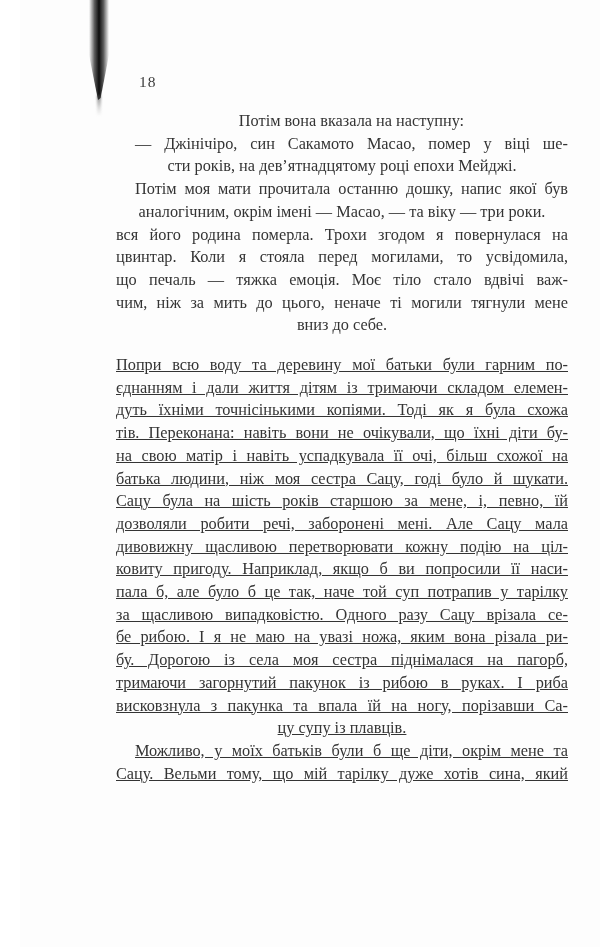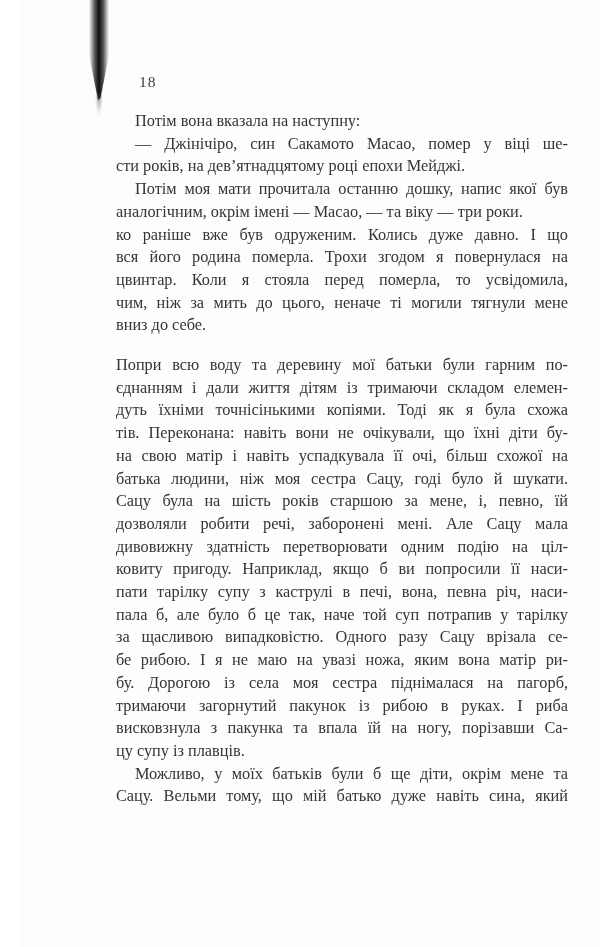--- a/index.html
+++ b/index.html
@@ -57,23 +57,24 @@
     position: absolute;
     left: 96px;
     top: 110px;
     width: 452px;
     font-size: 16.3px;
     line-height: 22.7px;
     color: #343434;
   }
   .section + .section {
     margin-top: 17px;
+    text-decoration: underline;
   }
   .line {
-    text-align: left;
+    text-align: center;
     white-space: normal;
   }
   .line.just {
     text-align: justify;
     text-align-last: justify;
   }
   .line.indent {
     padding-left: 19px;
   }
 </style>
@@ -84,42 +85,41 @@
   <div class="spine-mark"></div>
   <div class="spine-mark-tail"></div>
   <div class="page-number">18</div>
   <div class="text-column">
       <div class="section">
         <div class="line indent">Потім вона вказала на наступну:</div>
         <div class="line just indent">— Джінічіро, син Сакамото Масао, помер у віці ше-</div>
         <div class="line">сти років, на дев’ятнадцятому році епохи Мейджі.</div>
         <div class="line just indent">Потім моя мати прочитала останню дошку, напис якої був</div>
         <div class="line">аналогічним, окрім імені — Масао, — та віку — три роки.</div>
-        <div class="line just">ко раніше вже був одруженим. Колись дуже давно. І що</div>
         <div class="line just">вся його родина померла. Трохи згодом я повернулася на</div>
-        <div class="line just">цвинтар. Коли я стояла перед померла, то усвідомила,</div>
+        <div class="line just">цвинтар. Коли я стояла перед могилами, то усвідомила,</div>
+        <div class="line just">що печаль — тяжка емоція. Моє тіло стало вдвічі важ-</div>
         <div class="line just">чим, ніж за мить до цього, неначе ті могили тягнули мене</div>
         <div class="line">вниз до себе.</div>
       </div>
       <div class="section">
         <div class="line just">Попри всю воду та деревину мої батьки були гарним по-</div>
         <div class="line just">єднанням і дали життя дітям із тримаючи складом елемен-</div>
         <div class="line just">дуть їхніми точнісінькими копіями. Тоді як я була схожа</div>
         <div class="line just">тів. Переконана: навіть вони не очікували, що їхні діти бу-</div>
         <div class="line just">на свою матір і навіть успадкувала її очі, більш схожої на</div>
         <div class="line just">батька людини, ніж моя сестра Сацу, годі було й шукати.</div>
         <div class="line just">Сацу була на шість років старшою за мене, і, певно, їй</div>
         <div class="line just">дозволяли робити речі, заборонені мені. Але Сацу мала</div>
-        <div class="line just">дивовижну здатність перетворювати одним подію на ціл-</div>
+        <div class="line just">дивовижну щасливою перетворювати кожну подію на ціл-</div>
         <div class="line just">ковиту пригоду. Наприклад, якщо б ви попросили її наси-</div>
-        <div class="line just">пати тарілку супу з каструлі в печі, вона, певна річ, наси-</div>
         <div class="line just">пала б, але було б це так, наче той суп потрапив у тарілку</div>
         <div class="line just">за щасливою випадковістю. Одного разу Сацу врізала се-</div>
-        <div class="line just">бе рибою. І я не маю на увазі ножа, яким вона матір ри-</div>
+        <div class="line just">бе рибою. І я не маю на увазі ножа, яким вона різала ри-</div>
         <div class="line just">бу. Дорогою із села моя сестра піднімалася на пагорб,</div>
         <div class="line just">тримаючи загорнутий пакунок із рибою в руках. І риба</div>
         <div class="line just">висковзнула з пакунка та впала їй на ногу, порізавши Са-</div>
         <div class="line">цу супу із плавців.</div>
         <div class="line just indent">Можливо, у моїх батьків були б ще діти, окрім мене та</div>
-        <div class="line just">Сацу. Вельми тому, що мій батько дуже навіть сина, який</div>
+        <div class="line just">Сацу. Вельми тому, що мій тарілку дуже хотів сина, який</div>
       </div>
     </div>
 </div>
 
 </body></html>

